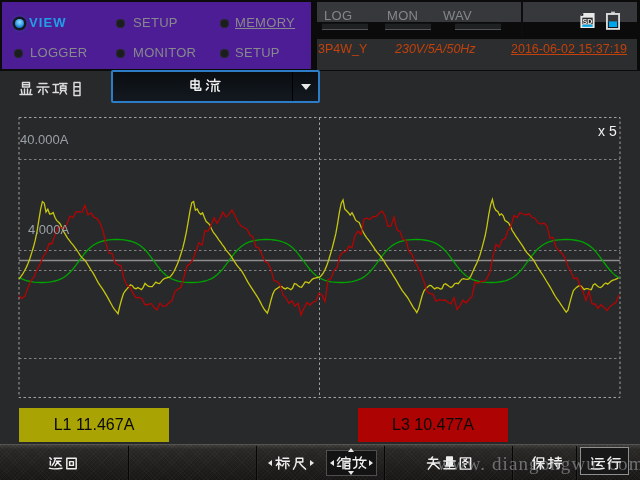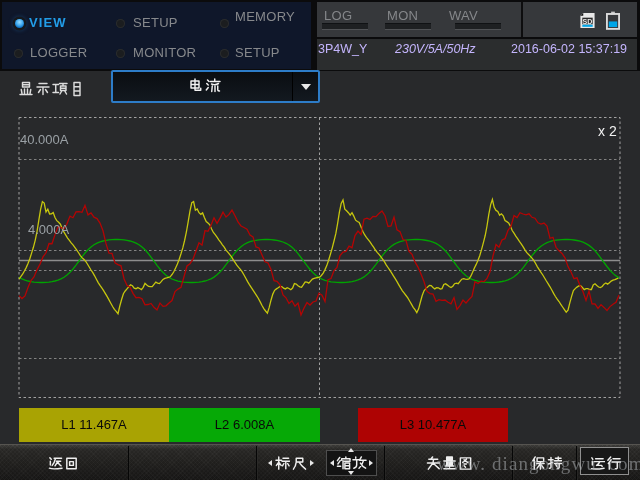--- a/index.html
+++ b/index.html
@@ -1,37 +1,37 @@
 <!DOCTYPE html>
 <html><head><meta charset="utf-8">
 <style>
 html,body{margin:0;padding:0;background:#000;}
 #scr{position:relative;width:640px;height:480px;background:#0b0b0c;overflow:hidden;
   font-family:"Liberation Sans",sans-serif;}
 .abs{position:absolute;}
 
-#menu{position:absolute;left:2px;top:2px;width:309px;height:67px;background:#0f172a;}
+#menu{position:absolute;left:2px;top:2px;width:309px;height:67px;background:#4c1d95;}
 .mi{position:absolute;height:14px;line-height:14px;font-size:13px;color:#87898c;letter-spacing:.3px;}
 .radio{position:absolute;width:9px;height:9px;border-radius:50%;background:#1b1d1f;box-shadow:0 0 0 1px #2a2c2e inset;}
 .radio.on{width:9px;height:9px;background:radial-gradient(circle at 50% 35%, #9adcff 0%, #3fa9ee 45%, #0d6fc0 75%, #0a5a9e 100%);box-shadow:0 0 0 2.5px #15191d, 0 0 4px 2px rgba(40,120,200,.5);}
 
-#status{position:absolute;left:317px;top:2px;width:320px;height:35px;background:#36383b;}
+#status{position:absolute;left:317px;top:2px;width:320px;height:20px;background:#36383b;}
 .st{position:absolute;top:6px;font-size:13px;color:#85878a;letter-spacing:.3px;}
 .sbar{position:absolute;top:21px;height:5px;background:#1e2022;border-bottom:1px solid #515356;border-top:1px solid #101214;}
 
-.inf{position:absolute;top:42px;font-size:12.5px;color:#c4b5fd;white-space:nowrap;}
+.inf{position:absolute;top:42px;font-size:12.5px;color:#c2410c;white-space:nowrap;}
 
 #drop{position:absolute;left:111px;top:70px;width:205px;height:29px;border:2px solid #2d7cc8;border-radius:2px;background:linear-gradient(#0a0d11,#131920);}
 #droparrow{position:absolute;right:0;top:0;width:25px;height:29px;border-left:1px solid #000;}
 #droparrow:before{content:"";position:absolute;left:8px;top:12px;border:5px solid transparent;border-top:6px solid #e8e8e8;}
 
 #chart{position:absolute;left:0px;top:110px;width:640px;height:334px;}
 .lbl{position:absolute;font-size:13px;color:#9aa0a5;}
 
-.box{position:absolute;top:408px;width:150px;height:34px;line-height:33px;text-align:center;font-size:13px;color:#0a0a0a;}
+.box{position:absolute;top:408px;width:150px;height:34px;line-height:33px;text-align:center;font-size:16px;color:#0a0a0a;}
 
 #bbar{position:absolute;left:0;top:444px;width:640px;height:36px;background:linear-gradient(#403f3c 0%,#2a2927 12%,#21201e 55%,#191817 100%);border-top:1px solid #565450;box-sizing:border-box;}
 #bbar .tex{position:absolute;inset:0;background:repeating-linear-gradient(135deg,rgba(255,255,255,.02) 0 1px,rgba(0,0,0,.028) 1px 3px),repeating-linear-gradient(45deg,rgba(255,255,255,.02) 0 1px,rgba(0,0,0,.028) 1px 3px);}
 .sep{position:absolute;top:446px;width:1px;height:34px;background:#060606;box-shadow:1px 0 0 #35343260;}
 .bt{position:absolute;top:454px;height:18px;display:flex;align-items:center;gap:2px;color:#efefef;}
 .tri-l{width:0;height:0;border:3.5px solid transparent;border-right:4.5px solid #e8e8e8;border-left:none;}
 .tri-r{width:0;height:0;border:3.5px solid transparent;border-left:4.5px solid #e8e8e8;border-right:none;}
 .tri-u{width:0;height:0;border:3.5px solid transparent;border-bottom:4.5px solid #e8e8e8;border-top:none;}
 .tri-d{width:0;height:0;border:3.5px solid transparent;border-top:4.5px solid #e8e8e8;border-bottom:none;}
 #zoombox{position:absolute;left:326px;top:450px;width:51px;height:26px;background:#131313;border:1px solid #4e4e4e;box-sizing:border-box;}
@@ -107,54 +107,54 @@
 
 <div class="abs" style="left:0;top:71px;width:640px;height:373px;background:#28292b;"></div>
 <div class="abs" style="left:317px;top:39px;width:320px;height:31px;background:#2b2d2e;"></div>
 
 <div id="menu">
   <span class="radio on" style="left:12.5px;top:16.5px;"></span>
       <span class="mi" style="left:27px;top:14px;color:#229de8;font-weight:bold;letter-spacing:1.1px;">VIEW</span>
   <span class="radio" style="left:114px;top:17px;"></span>
       <span class="mi" style="left:131px;top:14px;">SETUP</span>
   <span class="radio" style="left:218px;top:17px;"></span>
-      <span class="mi" style="left:233px;top:8px;">MEMORY</span>
+      <span class="mi" style="left:233px;top:14px;text-decoration:underline;">MEMORY</span>
   <span class="radio" style="left:12px;top:47px;"></span>
       <span class="mi" style="left:28px;top:44px;">LOGGER</span>
   <span class="radio" style="left:114px;top:47px;"></span>
       <span class="mi" style="left:131px;top:44px;">MONITOR</span>
   <span class="radio" style="left:218px;top:47px;"></span>
       <span class="mi" style="left:233px;top:44px;">SETUP</span>
 </div>
 
 <div id="status">
   <span class="st" style="left:7px;">LOG</span>
       <span class="sbar" style="left:5px;width:46px;"></span>
   <span class="st" style="left:70px;">MON</span>
       <span class="sbar" style="left:68px;width:46px;"></span>
-  <span class="st" style="left:132px;">WAV</span>
+  <span class="st" style="left:126px;">WAV</span>
       <span class="sbar" style="left:138px;width:46px;"></span>
   <span class="abs" style="left:204px;top:0;width:2px;height:35px;background:#0d0d0e;"></span>
   <svg class="abs" style="left:262px;top:10px;" width="17" height="17" viewBox="0 0 17 18">
     <path d="M1 4 L4 1 H16 V17 H1 Z" fill="#e8e8e8"></path>
     <path d="M1 4 L4 1 L4 4 Z" fill="#111"></path>
     <rect x="3" y="6" width="11" height="7" fill="#2a2a2a"></rect>
     <text x="8.5" y="12.3" font-size="7.5" font-weight="bold" fill="#e8e8e8" text-anchor="middle" font-family="Liberation Sans">SD</text>
     <rect x="3" y="13.5" width="11" height="2.2" fill="#00a6e8"></rect>
   </svg>
   <svg class="abs" style="left:289px;top:9px;" width="14" height="19" viewBox="0 0 15 19">
     <rect x="5.5" y="0" width="4" height="3" fill="#c8c8c8"></rect>
     <rect x="1" y="2.5" width="13" height="16" fill="none" stroke="#dcdcdc" stroke-width="2"></rect>
     <rect x="3" y="10.5" width="9" height="6" fill="#00a6e8"></rect>
   </svg>
 </div>
 
 <span class="inf" style="left:318px;">3P4W_Y</span>
 <span class="inf" style="left:395px;font-style:italic;">230V/5A/50Hz</span>
-<span class="inf" style="left:511px;">2016-06-02 15:37:19</span>
+<span class="inf" style="left:511px;text-decoration:underline;">2016-06-02 15:37:19</span>
 
 <span class="abs" style="left:18px;top:81px;">
   <svg class="cj" width="16" height="16" viewBox="0 0 32 32">
         <use href="#cj-xian" stroke="#dcdcdc" stroke-width="2.9"></use>
       </svg><svg class="cj" width="16" height="16" viewBox="0 0 32 32" style="margin-left:1px">
         <use href="#cj-shi4" stroke="#dcdcdc" stroke-width="2.9"></use>
       </svg><svg class="cj" width="16" height="16" viewBox="0 0 32 32" style="margin-left:1px">
         <use href="#cj-xiang" stroke="#dcdcdc" stroke-width="2.9"></use>
       </svg><svg class="cj" width="16" height="16" viewBox="0 0 32 32" style="margin-left:1px">
         <use href="#cj-mu" stroke="#dcdcdc" stroke-width="2.9"></use>
@@ -183,25 +183,24 @@
     <line x1="19" y1="270.5" x2="620" y2="270.5"></line>
     <line x1="19" y1="358.5" x2="620" y2="358.5"></line>
   </g>
   <line x1="19" y1="260.5" x2="620" y2="260.5" stroke="#8d8d8d" stroke-width="1.5"></line>
   <path d="M19.0 277.2 L22.0 278.8 L25.0 280.1 L28.0 281.0 L31.0 281.6 L34.0 282.1 L37.0 282.4 L40.0 282.5 L43.0 282.5 L46.0 282.4 L49.0 282.1 L52.0 281.7 L55.0 281.0 L58.0 280.2 L61.0 278.9 L64.0 277.3 L67.0 275.1 L70.0 272.3 L73.0 269.0 L76.0 265.1 L79.0 261.0 L82.0 256.9 L85.0 253.0 L88.0 249.7 L91.0 246.9 L94.0 244.7 L97.0 243.1 L100.0 241.8 L103.0 241.0 L106.0 240.3 L109.0 239.9 L112.0 239.6 L115.0 239.5 L118.0 239.5 L121.0 239.6 L124.0 239.9 L127.0 240.4 L130.0 241.0 L133.0 241.9 L136.0 243.2 L139.0 244.8 L142.0 247.0 L145.0 249.8 L148.0 253.2 L151.0 257.1 L154.0 261.2 L157.0 265.3 L160.0 269.2 L163.0 272.5 L166.0 275.2 L169.0 277.4 L172.0 279.0 L175.0 280.2 L178.0 281.1 L181.0 281.7 L184.0 282.1 L187.0 282.4 L190.0 282.5 L193.0 282.5 L196.0 282.3 L199.0 282.1 L202.0 281.6 L205.0 281.0 L208.0 280.0 L211.0 278.8 L214.0 277.1 L217.0 274.8 L220.0 272.0 L223.0 268.6 L226.0 264.7 L229.0 260.6 L232.0 256.5 L235.0 252.7 L238.0 249.4 L241.0 246.7 L244.0 244.5 L247.0 242.9 L250.0 241.7 L253.0 240.9 L256.0 240.3 L259.0 239.9 L262.0 239.6 L265.0 239.5 L268.0 239.5 L271.0 239.7 L274.0 240.0 L277.0 240.4 L280.0 241.1 L283.0 242.0 L286.0 243.3 L289.0 245.0 L292.0 247.3 L295.0 250.1 L298.0 253.6 L301.0 257.5 L304.0 261.6 L307.0 265.7 L310.0 269.5 L313.0 272.8 L316.0 275.5 L319.0 277.5 L322.0 279.1 L325.0 280.3 L328.0 281.2 L331.0 281.8 L334.0 282.1 L337.0 282.4 L340.0 282.5 L343.0 282.5 L346.0 282.3 L349.0 282.0 L352.0 281.6 L355.0 280.9 L358.0 279.9 L361.0 278.6 L364.0 276.9 L367.0 274.6 L370.0 271.7 L373.0 268.2 L376.0 264.3 L379.0 260.2 L382.0 256.1 L385.0 252.3 L388.0 249.1 L391.0 246.4 L394.0 244.4 L397.0 242.8 L400.0 241.6 L403.0 240.8 L406.0 240.2 L409.0 239.8 L412.0 239.6 L415.0 239.5 L418.0 239.5 L421.0 239.7 L424.0 240.0 L427.0 240.5 L430.0 241.2 L433.0 242.1 L436.0 243.4 L439.0 245.2 L442.0 247.5 L445.0 250.5 L448.0 253.9 L451.0 257.9 L454.0 262.0 L457.0 266.1 L460.0 269.9 L463.0 273.1 L466.0 275.7 L469.0 277.7 L472.0 279.3 L475.0 280.4 L478.0 281.2 L481.0 281.8 L484.0 282.2 L487.0 282.4 L490.0 282.5 L493.0 282.5 L496.0 282.3 L499.0 282.0 L502.0 281.5 L505.0 280.8 L508.0 279.8 L511.0 278.5 L514.0 276.7 L517.0 274.3 L520.0 271.4 L523.0 267.9 L526.0 263.9 L529.0 259.7 L532.0 255.7 L535.0 252.0 L538.0 248.8 L541.0 246.2 L544.0 244.2 L547.0 242.7 L550.0 241.5 L553.0 240.7 L556.0 240.2 L559.0 239.8 L562.0 239.6 L565.0 239.5 L568.0 239.5 L571.0 239.7 L574.0 240.0 L577.0 240.5 L580.0 241.2 L583.0 242.2 L586.0 243.6 L589.0 245.4 L592.0 247.8 L595.0 250.8 L598.0 254.3 L601.0 258.3 L604.0 262.5 L607.0 266.5 L610.0 270.2 L613.0 273.4 L616.0 275.9 L619.0 277.9" fill="none" stroke="#00a400" stroke-width="1.3"></path>
   <path d="M19.0 279.1 L20.8 276.6 L22.6 274.2 L24.4 271.0 L26.2 267.6 L28.0 263.5 L29.8 258.7 L31.6 253.1 L33.4 247.3 L35.2 240.3 L37.0 231.6 L38.8 220.4 L40.6 209.3 L42.4 201.6 L44.2 203.0 L46.0 212.1 L47.8 209.2 L49.6 214.0 L51.4 213.8 L53.2 212.6 L55.0 217.5 L56.8 220.7 L58.6 222.2 L60.4 224.2 L62.2 228.6 L64.0 232.2 L65.8 235.1 L67.6 238.1 L69.4 240.4 L71.2 242.9 L73.0 244.9 L74.8 247.3 L76.6 249.9 L78.4 252.5 L80.2 255.3 L82.0 257.6 L83.8 259.3 L85.6 261.2 L87.4 264.0 L89.2 267.0 L91.0 270.0 L92.8 272.7 L94.6 275.8 L96.4 279.2 L98.2 282.6 L100.0 285.4 L101.8 287.9 L103.6 290.6 L105.4 293.7 L107.2 296.7 L109.0 299.9 L110.8 303.2 L112.6 306.5 L114.4 309.3 L116.2 311.4 L118.0 313.7 L119.8 306.0 L121.6 299.5 L123.4 293.7 L125.2 291.0 L127.0 288.8 L128.8 286.8 L130.6 284.8 L132.4 285.8 L134.2 288.1 L136.0 288.7 L137.8 287.6 L139.6 288.5 L141.4 289.6 L143.2 287.3 L145.0 283.4 L146.8 285.0 L148.6 286.4 L150.4 286.7 L152.2 286.7 L154.0 284.3 L155.8 282.1 L157.6 283.1 L159.4 283.6 L161.2 281.6 L163.0 279.4 L164.8 278.4 L166.6 277.9 L168.4 277.3 L170.2 276.8 L172.0 274.5 L173.8 271.8 L175.6 268.0 L177.4 264.0 L179.2 259.2 L181.0 253.8 L182.8 247.9 L184.6 240.5 L186.4 232.0 L188.2 221.6 L190.0 210.8 L191.8 202.7 L193.6 201.6 L195.4 210.2 L197.2 209.0 L199.0 212.7 L200.8 214.3 L202.6 212.9 L204.4 217.5 L206.2 221.5 L208.0 223.1 L209.8 224.8 L211.6 229.0 L213.4 232.5 L215.2 234.7 L217.0 237.2 L218.8 239.8 L220.6 242.2 L222.4 244.8 L224.2 247.2 L226.0 250.1 L227.8 252.1 L229.6 254.4 L231.4 256.7 L233.2 259.6 L235.0 262.4 L236.8 265.2 L238.6 267.4 L240.4 269.4 L242.2 271.9 L244.0 275.0 L245.8 278.3 L247.6 281.6 L249.4 284.6 L251.2 287.4 L253.0 290.1 L254.8 292.8 L256.6 295.6 L258.4 298.5 L260.2 301.9 L262.0 305.5 L263.8 308.6 L265.6 311.0 L267.4 313.2 L269.2 307.4 L271.0 300.2 L272.8 294.1 L274.6 290.3 L276.4 288.9 L278.2 287.8 L280.0 286.4 L281.8 286.6 L283.6 288.2 L285.4 288.9 L287.2 287.7 L289.0 288.5 L290.8 289.7 L292.6 288.0 L294.4 283.6 L296.2 284.1 L298.0 285.8 L299.8 286.8 L301.6 287.2 L303.4 284.7 L305.2 281.9 L307.0 282.1 L308.8 283.1 L310.6 281.1 L312.4 279.1 L314.2 278.3 L316.0 277.8 L317.8 277.5 L319.6 277.2 L321.4 275.5 L323.2 273.1 L325.0 269.6 L326.8 265.6 L328.6 260.2 L330.4 254.3 L332.2 248.1 L334.0 241.0 L335.8 233.7 L337.6 223.7 L339.4 212.2 L341.2 203.4 L343.0 199.9 L344.8 209.2 L346.6 210.7 L348.4 212.7 L350.2 215.1 L352.0 212.7 L353.8 216.1 L355.6 220.2 L357.4 221.5 L359.2 222.4 L361.0 226.7 L362.8 231.3 L364.6 234.7 L366.4 237.3 L368.2 239.6 L370.0 241.8 L371.8 244.6 L373.6 247.2 L375.4 250.0 L377.2 252.3 L379.0 254.4 L380.8 256.7 L382.6 259.2 L384.4 261.7 L386.2 264.8 L388.0 267.5 L389.8 270.2 L391.6 272.8 L393.4 275.8 L395.2 278.7 L397.0 281.7 L398.8 284.8 L400.6 287.9 L402.4 290.8 L404.2 293.2 L406.0 295.5 L407.8 297.9 L409.6 301.0 L411.4 304.1 L413.2 307.3 L415.0 309.7 L416.8 312.6 L418.6 308.8 L420.4 302.0 L422.2 295.5 L424.0 290.8 L425.8 288.6 L427.6 287.1 L429.4 285.4 L431.2 285.6 L433.0 287.5 L434.8 288.9 L436.6 287.7 L438.4 287.8 L440.2 289.1 L442.0 288.6 L443.8 284.4 L445.6 283.8 L447.4 285.1 L449.2 286.5 L451.0 287.5 L452.8 286.2 L454.6 283.7 L456.4 283.1 L458.2 283.7 L460.0 281.4 L461.8 279.2 L463.6 278.7 L465.4 279.1 L467.2 279.4 L469.0 279.0 L470.8 276.2 L472.6 272.3 L474.4 268.0 L476.2 264.4 L478.0 260.3 L479.8 255.5 L481.6 249.4 L483.4 242.7 L485.2 235.5 L487.0 226.0 L488.8 214.3 L490.6 204.9 L492.4 199.5 L494.2 207.3 L496.0 210.4 L497.8 211.4 L499.6 215.3 L501.4 213.8 L503.2 215.8 L505.0 220.5 L506.8 221.6 L508.6 222.9 L510.4 226.1 L512.2 230.5 L514.0 233.2 L515.8 236.2 L517.6 238.7 L519.4 241.4 L521.2 243.8 L523.0 246.6 L524.8 249.7 L526.6 252.4 L528.4 254.3 L530.2 256.1 L532.0 258.1 L533.8 260.4 L535.6 263.5 L537.4 266.8 L539.2 269.6 L541.0 272.3 L542.8 275.0 L544.6 278.0 L546.4 281.0 L548.2 283.8 L550.0 286.8 L551.8 290.0 L553.6 293.4 L555.4 296.5 L557.2 299.1 L559.0 301.5 L560.8 304.3 L562.6 307.0 L564.4 309.6 L566.2 312.2 L568.0 310.1 L569.8 302.9 L571.6 296.4 L573.4 290.6 L575.2 288.6 L577.0 287.1 L578.8 285.9 L580.6 285.6 L582.4 287.5 L584.2 289.6 L586.0 288.6 L587.8 288.6 L589.6 289.5 L591.4 289.5 L593.2 284.9 L595.0 283.8 L596.8 285.5 L598.6 287.0 L600.4 287.6 L602.2 286.5 L604.0 284.2 L605.8 283.0 L607.6 284.1 L609.4 282.8 L611.2 281.1 L613.0 280.1 L614.8 279.7 L616.6 278.8 L618.4 278.0" fill="none" stroke="#c6c60e" stroke-width="1.3"></path>
   <path d="M19.0 295.6 L22.0 298.5 L25.0 295.9 L28.0 287.5 L31.0 280.5 L34.0 277.0 L37.0 269.8 L40.0 264.1 L43.0 256.9 L46.0 252.8 L49.0 243.5 L52.0 243.7 L55.0 234.6 L58.0 226.9 L61.0 227.7 L64.0 228.8 L67.0 223.6 L70.0 216.1 L73.0 217.7 L76.0 211.9 L79.0 211.7 L82.0 212.3 L85.0 205.3 L88.0 214.9 L91.0 212.9 L94.0 217.2 L97.0 218.6 L100.0 223.1 L103.0 230.8 L106.0 243.7 L109.0 253.2 L112.0 253.4 L115.0 262.8 L118.0 264.6 L121.0 265.8 L124.0 278.7 L127.0 285.4 L130.0 287.1 L133.0 293.3 L136.0 297.7 L139.0 297.3 L142.0 298.7 L145.0 304.9 L148.0 304.5 L151.0 303.4 L154.0 307.3 L157.0 310.0 L160.0 303.1 L163.0 306.4 L166.0 305.8 L169.0 303.0 L172.0 300.5 L175.0 291.6 L178.0 289.1 L181.0 287.3 L184.0 276.8 L187.0 266.0 L190.0 263.7 L193.0 259.2 L196.0 251.1 L199.0 242.8 L202.0 245.2 L205.0 230.5 L208.0 231.3 L211.0 225.3 L214.0 217.7 L217.0 223.4 L220.0 218.1 L223.0 212.1 L226.0 217.1 L229.0 214.4 L232.0 210.1 L235.0 215.7 L238.0 221.9 L241.0 226.0 L244.0 227.5 L247.0 229.2 L250.0 235.0 L253.0 236.9 L256.0 246.9 L259.0 248.0 L262.0 254.9 L265.0 261.8 L268.0 263.0 L271.0 269.4 L274.0 280.7 L277.0 281.4 L280.0 284.9 L283.0 294.9 L286.0 297.8 L289.0 303.5 L292.0 300.8 L295.0 306.2 L298.0 303.1 L301.0 314.9 L304.0 308.1 L307.0 302.5 L310.0 305.0 L313.0 302.0 L316.0 301.0 L319.0 293.3 L322.0 295.1 L325.0 301.5 L328.0 279.7 L331.0 278.5 L334.0 270.5 L337.0 267.4 L340.0 255.6 L343.0 252.0 L346.0 251.4 L349.0 246.2 L352.0 247.7 L355.0 235.6 L358.0 231.1 L361.0 234.5 L364.0 219.2 L367.0 218.1 L370.0 219.5 L373.0 216.4 L376.0 216.6 L379.0 213.4 L382.0 210.9 L385.0 215.7 L388.0 226.5 L391.0 226.0 L394.0 217.2 L397.0 229.8 L400.0 231.6 L403.0 239.5 L406.0 240.5 L409.0 251.3 L412.0 254.3 L415.0 261.9 L418.0 267.1 L421.0 273.9 L424.0 281.6 L427.0 291.4 L430.0 293.6 L433.0 294.1 L436.0 301.3 L439.0 299.6 L442.0 300.4 L445.0 300.0 L448.0 302.3 L451.0 303.8 L454.0 297.6 L457.0 309.4 L460.0 305.6 L463.0 300.1 L466.0 303.0 L469.0 299.5 L472.0 296.5 L475.0 281.7 L478.0 283.5 L481.0 281.2 L484.0 281.6 L487.0 278.5 L490.0 271.7 L493.0 255.9 L496.0 244.5 L499.0 247.2 L502.0 240.0 L505.0 238.7 L508.0 230.3 L511.0 226.1 L514.0 215.6 L517.0 217.6 L520.0 212.7 L523.0 214.0 L526.0 214.9 L529.0 213.8 L532.0 217.3 L535.0 218.2 L538.0 222.8 L541.0 224.0 L544.0 223.1 L547.0 226.1 L550.0 238.3 L553.0 237.4 L556.0 247.3 L559.0 250.8 L562.0 253.5 L565.0 257.8 L568.0 266.6 L571.0 272.0 L574.0 278.7 L577.0 277.9 L580.0 285.5 L583.0 291.7 L586.0 300.4 L589.0 290.9 L592.0 303.9 L595.0 304.0 L598.0 308.4 L601.0 304.6 L604.0 307.4 L607.0 310.5 L610.0 306.6 L613.0 304.3 L616.0 302.3 L619.0 295.0" fill="none" stroke="#b40404" stroke-width="1.3"></path>
 </svg>
 <span class="lbl" style="left:20px;top:22px;">40.000A</span>
 <span class="lbl" style="left:20px;top:112px;margin-left:8px;">4.000A</span>
-<span class="lbl" style="left:598px;top:13px;color:#f2f2f2;font-size:14px;">x 2</span>
+<span class="lbl" style="left:598px;top:13px;color:#f2f2f2;font-size:14px;">x 5</span>
 </div>
 
 <div class="box" style="left:19px;background:#a9a303;">L1 11.467A</div>
-<div class="box" style="left:169px;width:151px;background:#06a906;">L2 6.008A</div>
 <div class="box" style="left:320px;background:#ae0303;margin-left:38px;">L3 10.477A</div>
 
 <div id="bbar">
       <div class="tex"></div>
     </div>
 <span class="sep" style="left:128px;"></span>
 <span class="sep" style="left:256px;"></span>
 <span class="sep" style="left:384px;"></span>
 <span class="sep" style="left:512px;"></span>
 <span class="sep" style="left:576px;"></span>

